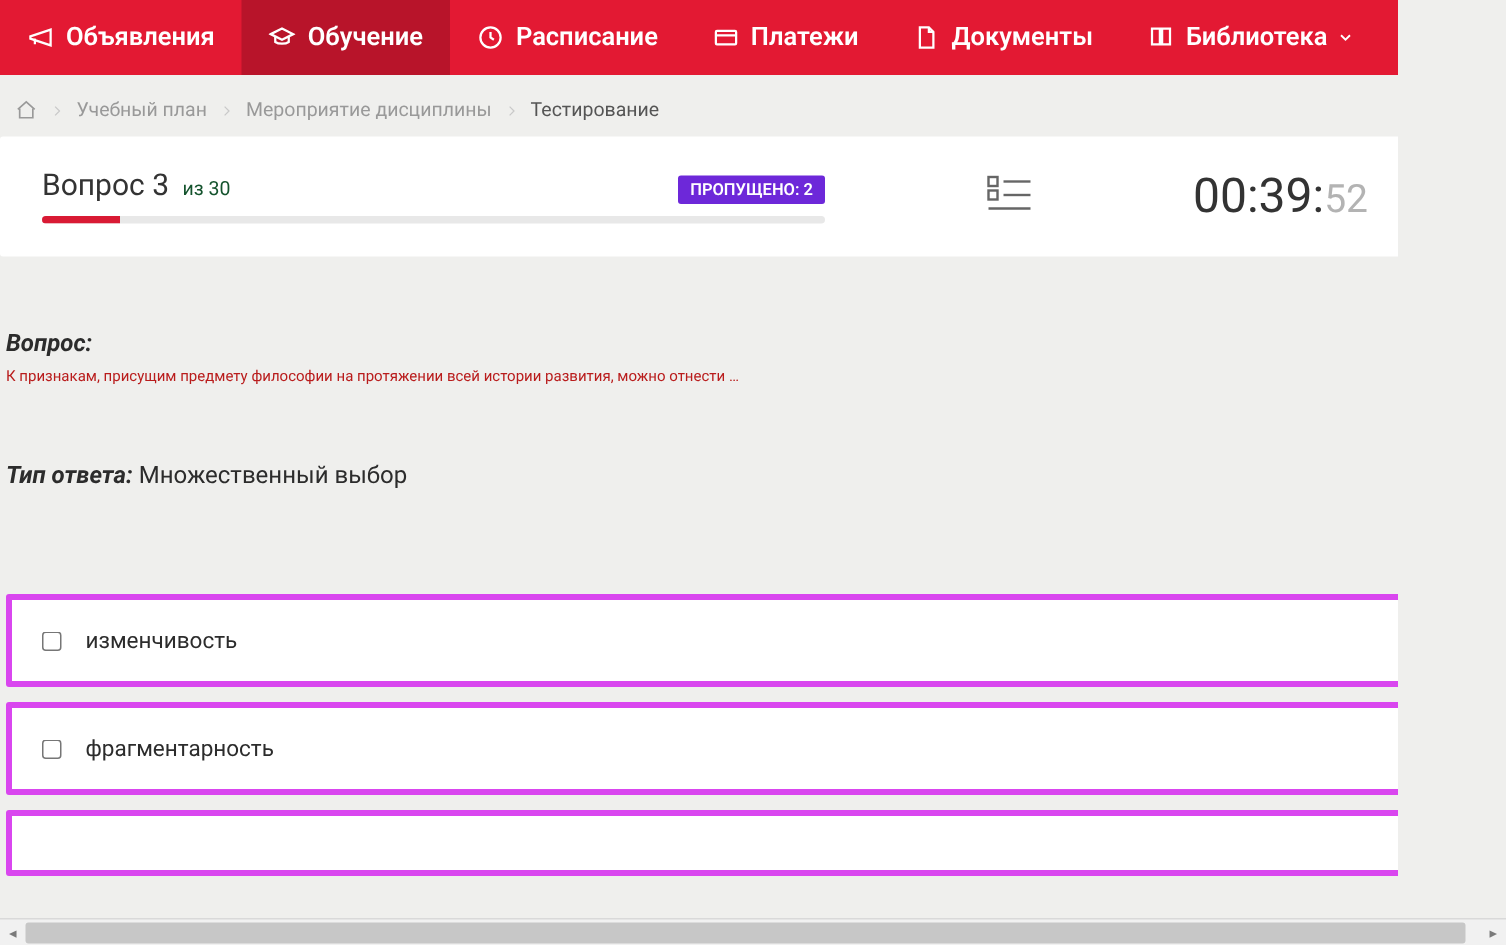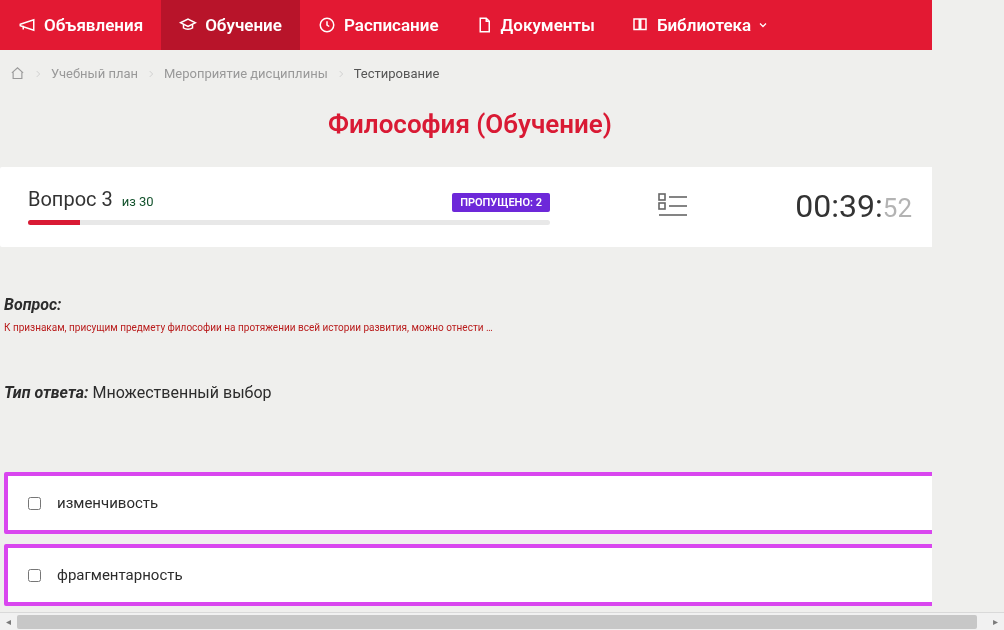--- a/index.html
+++ b/index.html
@@ -246,20 +246,29 @@
           <svg width="18" height="18" viewBox="0 0 24 24" fill="none" stroke="#fff" stroke-width="2">
               <circle cx="12" cy="12" r="9"></circle>
               <path d="M12 7v5l3 2"></path>
             </svg>
         </span>
         <span>Расписание</span>
       </div>
       <div class="nav-item">
         <span class="nav-icon">
           <svg width="18" height="18" viewBox="0 0 24 24" fill="none" stroke="#fff" stroke-width="2">
+              <rect x="3" y="6" width="18" height="12" rx="1"></rect>
+              <path d="M3 10h18"></path>
+            </svg>
+        </span>
+        <span>Платежи</span>
+      </div>
+      <div class="nav-item">
+        <span class="nav-icon">
+          <svg width="18" height="18" viewBox="0 0 24 24" fill="none" stroke="#fff" stroke-width="2">
               <path d="M7 3h8l4 4v14H7V3z"></path>
               <path d="M15 3v4h4"></path>
             </svg>
         </span>
         <span>Документы</span>
       </div>
       <div class="nav-item">
         <span class="nav-icon">
           <svg width="18" height="18" viewBox="0 0 24 24" fill="none" stroke="#fff" stroke-width="2">
               <path d="M4 4h7v14H4zM13 4h7v14h-7z"></path>
@@ -294,21 +303,20 @@
       </span>
       <span class="crumb">Мероприятие дисциплины</span>
       <span class="sep">
         <svg width="10" height="10" viewBox="0 0 24 24" fill="none" stroke="#c9c9c9" stroke-width="2">
             <path d="M9 5l7 7-7 7"></path>
           </svg>
       </span>
       <span class="current">Тестирование</span>
     </div>
 
-    <h1 class="page-title">Философия (Обучение)</h1>
 
     <div class="status-card">
       <div class="progress-block">
         <div class="q-line">
           <div class="q-label">
             <span>Вопрос 3</span>
             <span class="of">из 30</span>
           </div>
           <div class="skipped-badge">ПРОПУЩЕНО: 2</div>
         </div>

